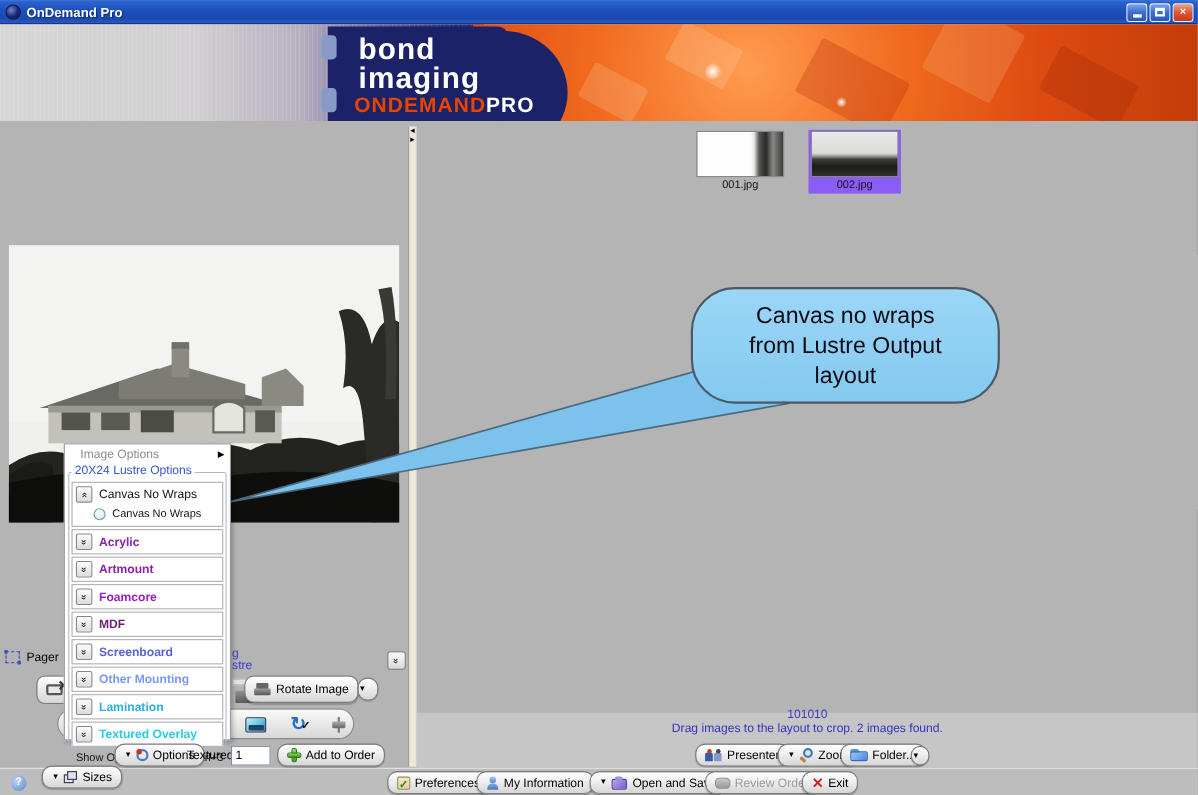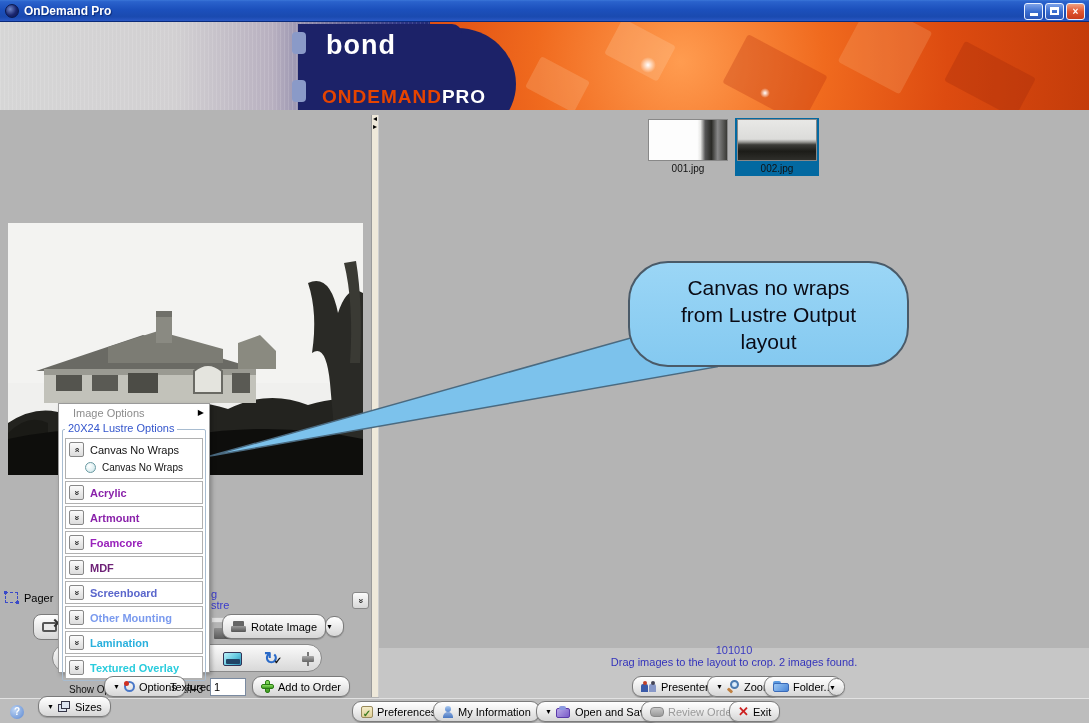--- a/index.html
+++ b/index.html
@@ -43,21 +43,21 @@
   .product .orange { color:#e64400; }
   .product .white { color:#fff; }
 
   
   .splitter { position:absolute; left:371px; top:115px; width:8px; height:582px;
     background:#efe9da; border-left:1px solid #9a9a9a; border-right:1px solid #cfcfcf; }
   .split-arrows { position:absolute; left:370px; top:115px; width:10px; color:#000; font-size:8px; line-height:8px; text-align:center; }
 
   
   .thumb { position:absolute; top:118px; text-align:center; padding:1px 2px 2px 2px; }
-  .thumb.selected { background:#0369a1; }
+  .thumb.selected { background:#8b5cf6; }
   .thumb-img { width:80px; height:42px; border:1px solid #888; display:block; }
   .thumb-label { font-size:10px; color:#111; margin-top:2px; }
   .t1 { background:
       linear-gradient(90deg,#fdfdfd 0%,#fdfdfd 62%, #e8e8e6 66%, #555 72%, #2a2a26 80%, #888 88%, #3a3a36 100%); }
   .t2 { background:
       linear-gradient(180deg,#e8e8e6 0%,#dcdcda 48%, #9a9a96 55%, #3c3c38 62%, #1c1c18 78%, #2e2e2a 100%); }
 
   
   .preview { position:absolute; left:8px; top:223px; width:355px; height:252px; }
 
@@ -205,33 +205,34 @@
       <span class="deco-sq" style="left:520px;top:35px;width:80px;height:45px;background:rgba(160,40,10,.3);transform:rotate(28deg);"></span>
       <span class="deco-sq" style="left:100px;top:45px;width:55px;height:35px;background:rgba(255,235,200,.18);transform:rotate(28deg);"></span>
       <span class="glow-dot" style="left:210px;top:35px;width:16px;height:16px;"></span>
       <span class="glow-dot" style="left:330px;top:66px;width:10px;height:10px;"></span>
     </div>
     <div class="logo-circle"></div>
     <div class="logo-block">
       <span class="logo-tab" style="left:-6px;top:8px;"></span>
       <span class="logo-tab" style="left:-6px;bottom:8px;"></span>
       <div class="brand1">bond</div>
+      <div class="brand2">imaging</div>
       <div class="product">
         <span class="orange">ONDEMAND</span><span class="white">PRO</span>
       </div>
     </div>
   </div>
 
   <div class="splitter"></div>
   <div class="split-arrows">
     <div>◂</div>
     <div>▸</div>
   </div>
 
-  <div class="thumb" style="left:646px;">
+  <div class="thumb" style="left:631px;">
     <span class="thumb-img t1"></span>
     <div class="thumb-label">001.jpg</div>
   </div>
   <div class="thumb selected" style="left:735px;">
     <span class="thumb-img t2"></span>
     <div class="thumb-label">002.jpg</div>
   </div>
 
   <svg class="preview" viewBox="0 0 355 252">
     <rect x="0" y="0" width="355" height="252" fill="#f0f0ee"></rect>

